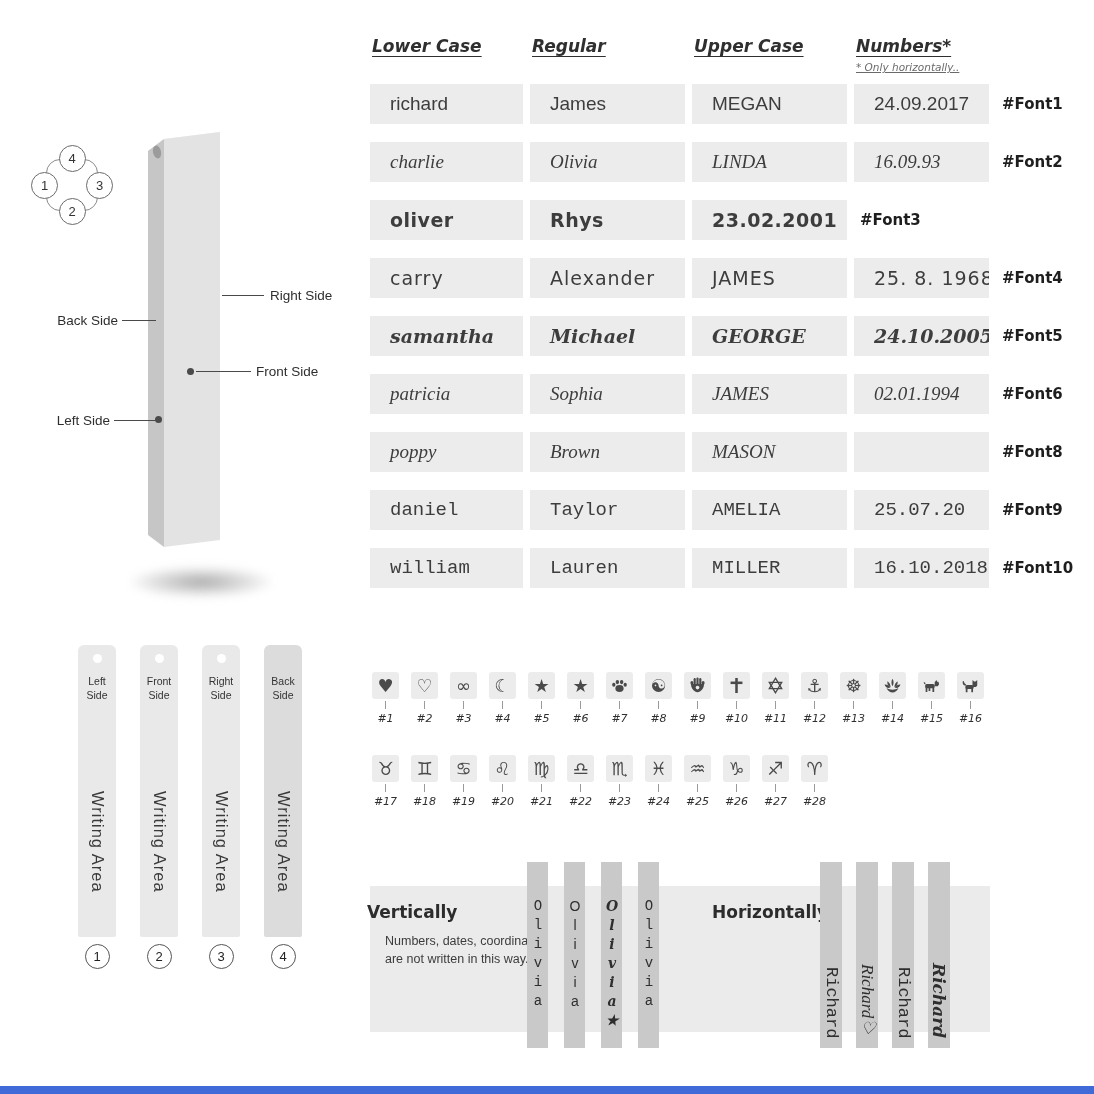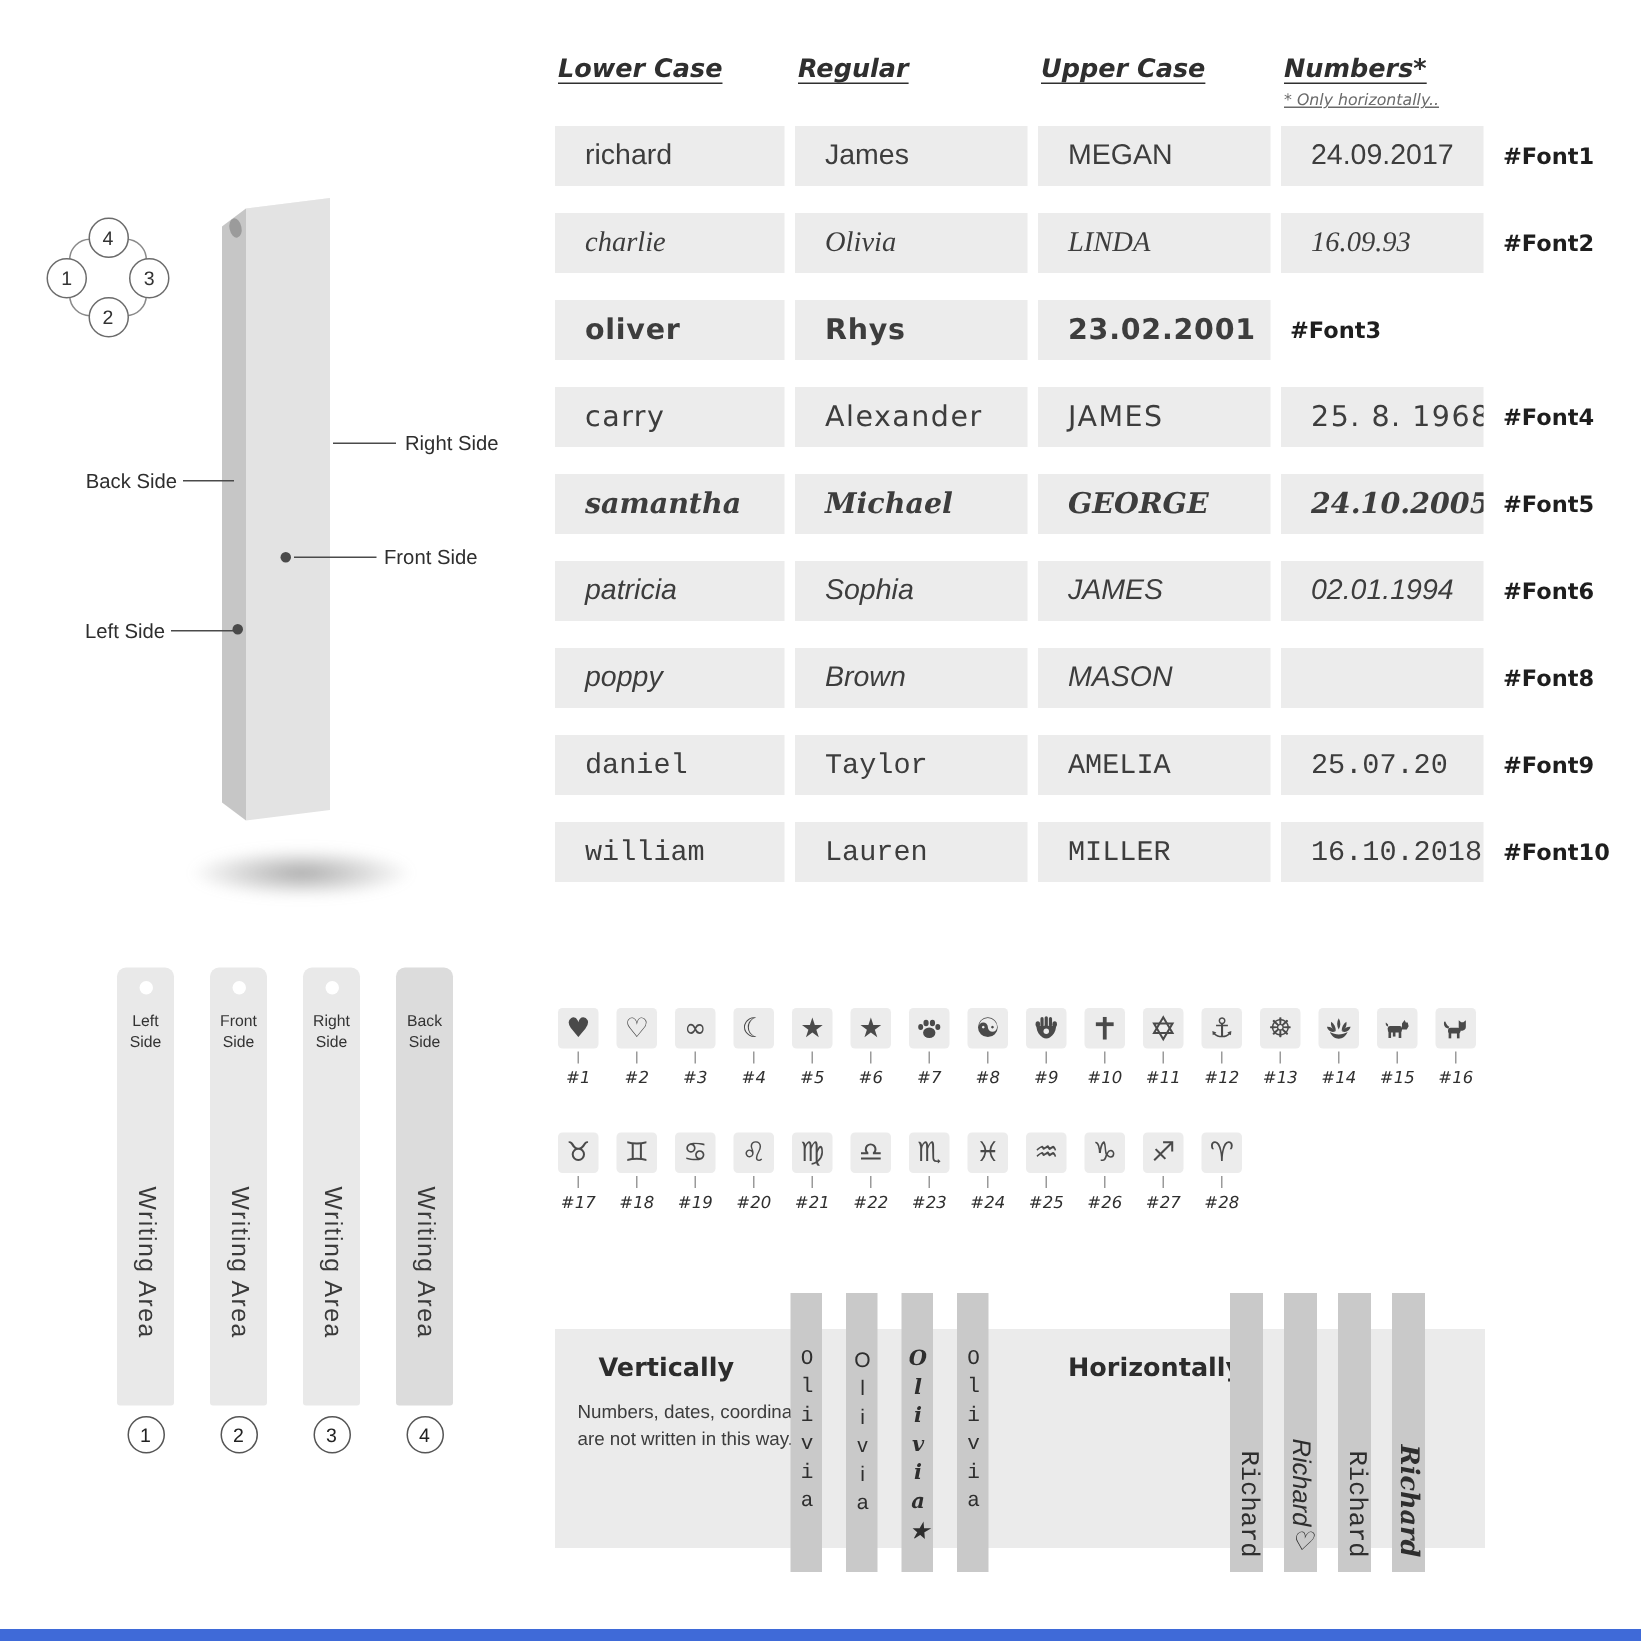--- a/index.html
+++ b/index.html
@@ -9,23 +9,23 @@
   *{box-sizing:border-box;margin:0;padding:0}
   body{background:#fff;font-family:"Liberation Sans",sans-serif;color:var(--ink)}
   .canvas{position:relative;width:1094px;height:1094px;background:#fff;overflow:hidden}
 
   
   .f1{font-family:"Liberation Sans",sans-serif}
   .f2{font-family:"Liberation Serif",serif;font-style:italic}
   .f3{font-family:"DejaVu Sans",sans-serif;font-weight:700;letter-spacing:.5px}
   .f4{font-family:"DejaVu Sans",sans-serif;letter-spacing:1px}
   .f5{font-family:"DejaVu Serif",serif;font-weight:700;font-style:italic}
-  .f6{font-family:Liberation Sans, sans-serif;font-style:italic}
+  .f6{font-family:Liberation Serif, serif;font-style:italic}
   .f7{font-family:"Liberation Serif",serif;font-style:italic;letter-spacing:2.5px}
-  .f8{font-family:Liberation Sans, sans-serif;font-style:italic}
+  .f8{font-family:Liberation Serif, serif;font-style:italic}
   .f9{font-family:"Liberation Mono",monospace}
   .f10{font-family:Liberation Mono, monospace}
 
   
   .dial{position:absolute;left:38px;top:151px;width:68px;height:68px}
   .dial-outline{position:absolute;left:8px;top:8px;right:8px;bottom:8px;border:1.5px solid #8a8a8a;border-radius:14px}
   .dial-circle{position:absolute;width:27px;height:27px;border:1.5px solid #6b6b6b;border-radius:50%;background:#fff;
     display:flex;align-items:center;justify-content:center;font-size:13px;color:#333}
   .dc-top{left:20.5px;top:-6px}.dc-left{left:-7px;top:20.5px}.dc-right{right:-7px;top:20.5px}.dc-bottom{left:20.5px;bottom:-6px}
 
@@ -67,21 +67,21 @@
   .tag-hole{width:9px;height:9px;border-radius:50%;background:#fff;margin-top:9px}
   .tag-side{margin-top:12px;font-size:10.5px;line-height:1.3;text-align:center;color:#333}
   .tag-area{position:absolute;top:146px;left:50%;transform:translateX(-50%);writing-mode:vertical-rl;
     font-size:16.5px;letter-spacing:1px;color:#3a3a3a;white-space:nowrap}
   .tag-num{margin-top:7px;width:25px;height:25px;border:1.5px solid #555;border-radius:50%;background:#fff;
     display:flex;align-items:center;justify-content:center;font-size:13px;color:#222}
 
   
   .opanel{position:absolute;left:370px;top:886px;width:620px;height:146px;background:var(--panel-bg)}
   .o-title{position:absolute;font:700 17px "DejaVu Sans",sans-serif;color:#2c2c2c}
-  .o-title-vert{left:399px;top:902px}
+  .o-title-vert{left:367px;top:902px}
   .o-title-horiz{left:712px;top:902px}
   .o-note{position:absolute;left:385px;top:932px;width:160px;font-size:12.5px;line-height:1.45;color:#3c3c3c}
   .obars{position:absolute;display:flex;z-index:2}
   .vbars{left:527px;top:862px;gap:16px}
   .hbars{left:820px;top:862px;gap:14px}
   .obar{background:var(--bar-bg);height:186px;display:flex;justify-content:center}
   .vbar{width:21px;align-items:flex-start;padding-top:36px}
   .vbar span{writing-mode:vertical-rl;text-orientation:upright;font-size:14px;letter-spacing:3px;color:#2e2e2e;line-height:21px}
   .hbar{width:22px;align-items:flex-end;padding-bottom:10px}
   .hbar span{writing-mode:vertical-rl;font-size:17px;color:#2e2e2e;line-height:22px}

